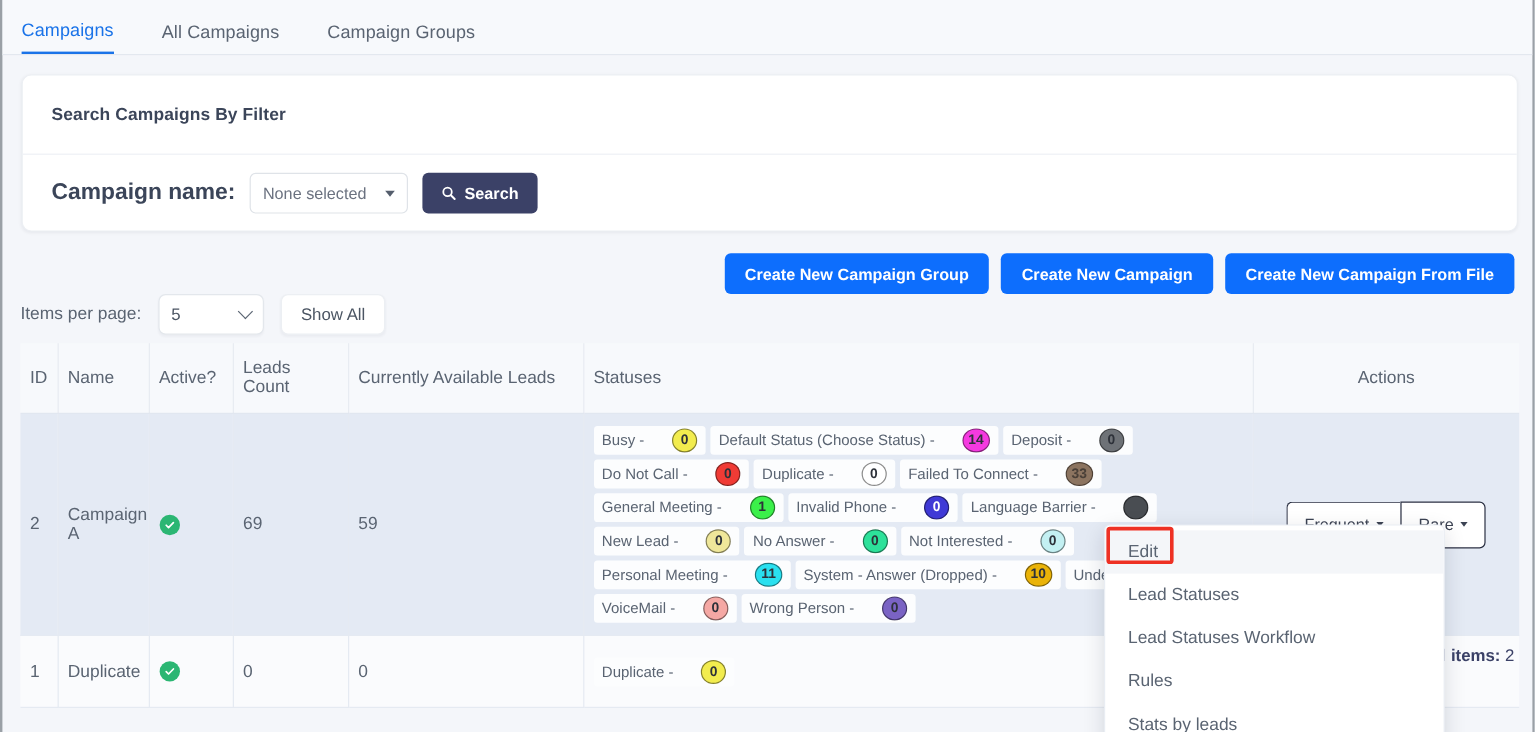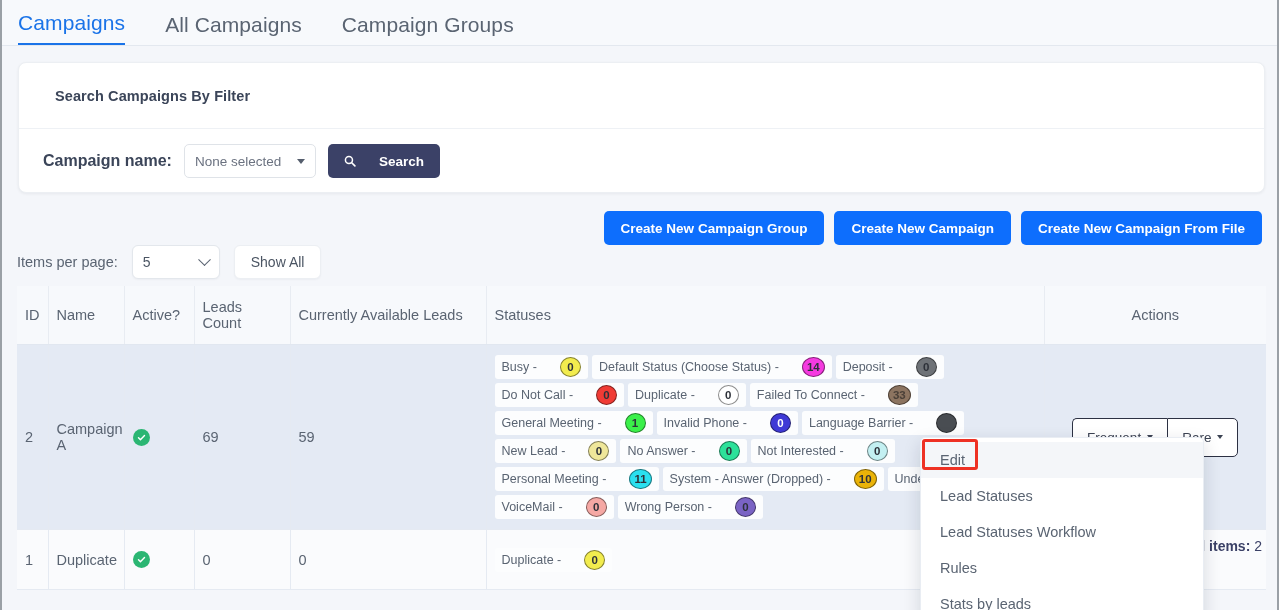--- a/index.html
+++ b/index.html
@@ -22,47 +22,47 @@
 
   
   .tabs{
     height:46px; background:#f7f9fc;
     display:flex; align-items:flex-end;
     padding:0 16px;
     border-bottom:1px solid #e3e8ef;
     position:relative;
   }
   .tab{
-    font-size:21px; color:#5a6472; padding:0 0 10px 0; margin-right:40px;
+    font-size:15px; color:#5a6472; padding:0 0 10px 0; margin-right:40px;
     cursor:pointer; letter-spacing:.1px; line-height:1;
   }
   .tab.active{ color:#1a73e8; border-bottom:2px solid #1a73e8; }
 
   
   .search-card{
     position:absolute; left:16px; top:62px; width:1247px; height:131px;
     background:#fff; border-radius:8px; border:1px solid #eceff3;
     box-shadow:0 1px 3px rgba(16,24,40,.06);
   }
   .search-card-head{
     height:66px; display:flex; align-items:center; padding:0 24px;
     border-bottom:1px solid #eef1f5;
   }
-  .search-card-title{ font-size:14.5px; font-weight:bold; color:#3b4559; letter-spacing:.1px;margin-left:12px; }
+  .search-card-title{ font-size:14.5px; font-weight:bold; color:#3b4559; letter-spacing:.1px; }
   .search-card-body{ height:64px; display:flex; align-items:center; padding:0 24px; gap:12px; }
-  .field-label{ font-size:16px; font-weight:bold; color:#3b4559; }
+  .field-label{ font-size:19px; font-weight:bold; color:#3b4559; }
   .ms-select{
     width:132px; height:34px; background:#fff; border:1px solid #dfe3e8; border-radius:5px;
     display:flex; align-items:center; justify-content:space-between; padding:0 10px;
     font-size:13.5px; color:#6b7280; cursor:pointer;
   }
   .caret{ width:0;height:0;border-left:4px solid transparent;border-right:4px solid transparent;border-top:5px solid #555e6d; margin-left:6px; }
   .search-btn{
     height:34px; padding:0 16px; background:#3b4167; color:#fff; border:none; border-radius:5px;
-    font-size:13.5px; font-weight:bold; display:flex; align-items:center; gap:23px; cursor:pointer;
+    font-size:13.5px; font-weight:bold; display:flex; align-items:center; gap:7px; cursor:pointer;
     font-family:"Liberation Sans", sans-serif;
   }
 
   
   .create-row{ position:absolute; right:15px; top:211px; display:flex; gap:10px; }
   .btn-primary{
     height:34px; padding:0 17px; background:#0d6efd; color:#fff; border:none; border-radius:5px;
     font-size:13.5px; font-weight:bold; cursor:pointer; font-family:"Liberation Sans", sans-serif;
     display:flex; align-items:center; white-space:nowrap;
   }

